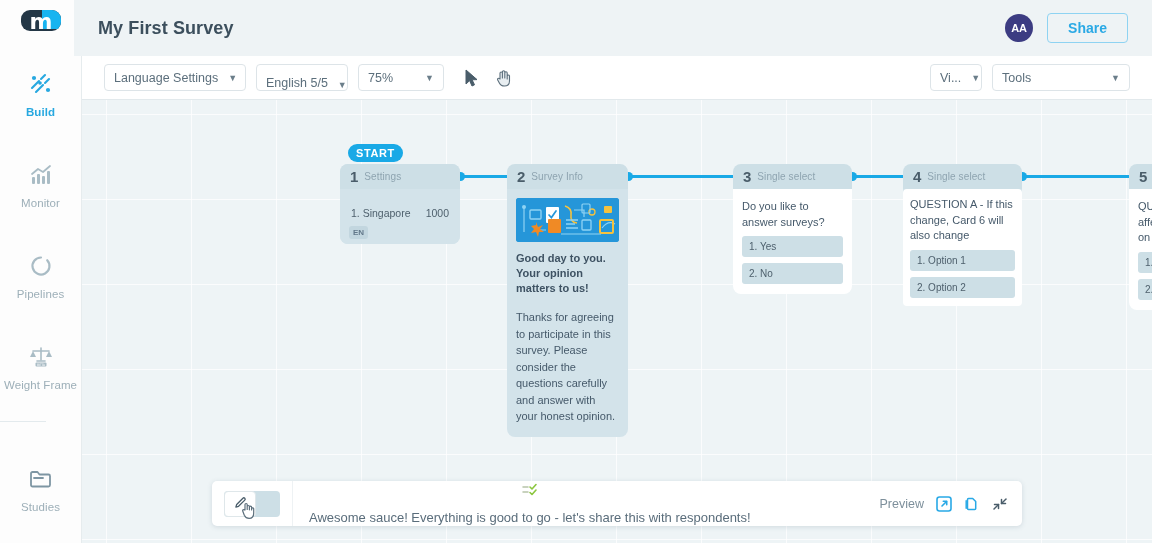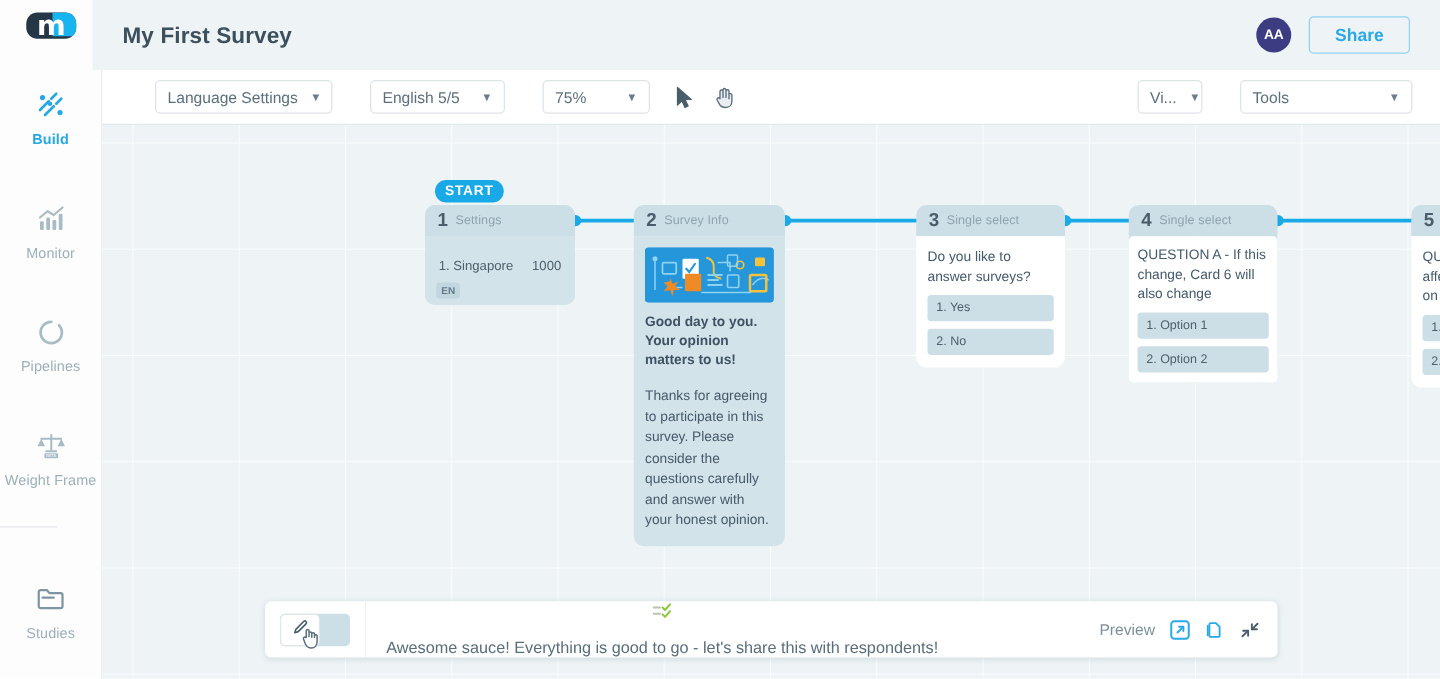--- a/index.html
+++ b/index.html
@@ -61,25 +61,25 @@
 
   
   .toolbar {
     position: absolute; left: 82px; top: 56px; right: 0; height: 44px;
     background: #ffffff; border-bottom: 1px solid #e2e9ec;
     display: flex; align-items: center; padding: 0 22px 0 22px; gap: 10px;
   }
   .select {
     height: 27px; border: 1px solid #dde4e8; border-radius: 4px; background: #fff;
     display: flex; align-items: center; padding: 0 9px; gap: 10px;
-    font-size: 12.5px; color: #5c6f7c; cursor: pointer; white-space: nowrap; margin-left: 20px;
+    font-size: 12.5px; color: #5c6f7c; cursor: pointer; white-space: nowrap;
   }
   .select .caret { font-size: 9px; color: #6b7e8a; margin-left: auto; }
   .sel-lang { width: 142px; }
-  .sel-eng  { width: 108px; }
+  .sel-eng  { width: 92px; align-items: flex-end; }
   .sel-zoom { width: 86px; }
   .sel-view { width: 52px; }
   .sel-tools{ width: 138px; }
   .tool-icons { display: flex; align-items: center; gap: 12px; margin-left: 8px; }
   .tool-icons .ti { width: 20px; height: 20px; cursor: pointer; display: flex; align-items: center; justify-content: center; }
   .toolbar-right { margin-left: auto; display: flex; align-items: center; gap: 10px; }
 
   
   .canvas {
     position: absolute; left: 82px; top: 100px; right: 0; bottom: 0;

